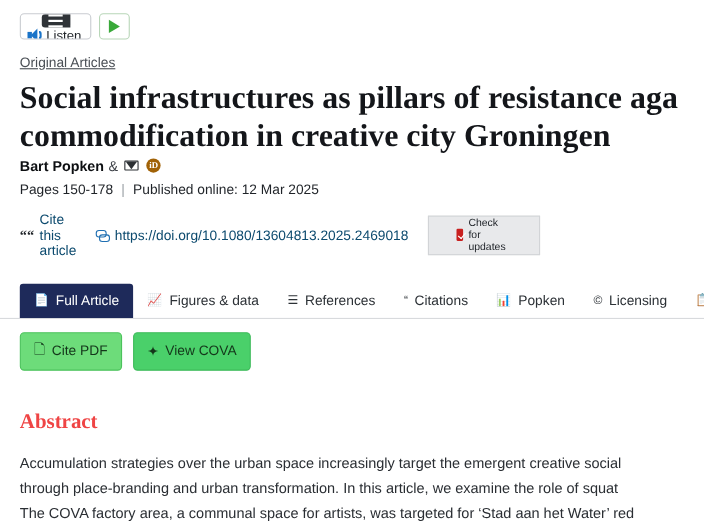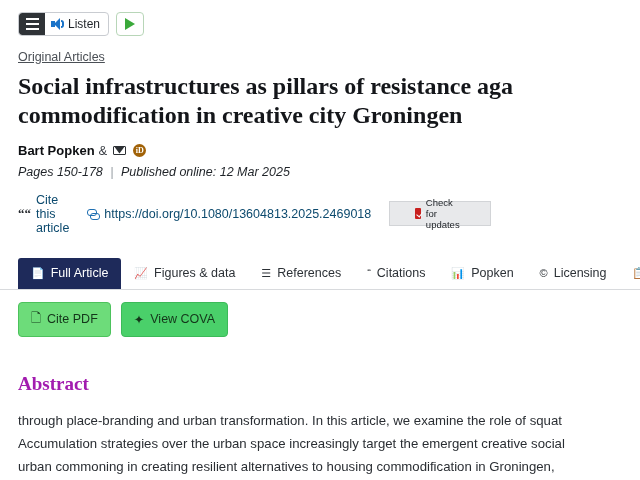--- a/index.html
+++ b/index.html
@@ -25,20 +25,21 @@
     padding-top: 12px;
   }
   .listen-widget {
     display: flex;
     align-items: center;
     border: 1px solid #c9ccd1;
     border-radius: 4px;
     background: #fff;
     height: 24px;
     overflow: hidden;
+    flex-direction: column;
   }
   .listen-menu {
     width: 26px; height: 22px;
     display: flex; flex-direction: column;
     align-items: center; justify-content: center;
     gap: 3px;
     background: #2f3337;
     border-radius: 3px 0 0 3px;
   }
   .listen-menu i {
@@ -94,29 +95,29 @@
   
   .article-type {
     margin-top: 14px;
     font-size: 12.5px;
     color: #4a4f55;
     text-decoration: underline;
   }
   h1.title {
     margin: 8px 0 0 0;
     font-family: "Liberation Serif", serif;
-    font-size: 24px;
+    font-size: 29px;
     line-height: 1.22;
     font-weight: 700;
     color: #14161a;
     white-space: nowrap;
   }
   h1.title .line2 { display: block; white-space: nowrap; }
   .authors {
-    margin-top: 12px;
+    margin-top: 0;
     font-size: 13px;
     color: #0d0f12;
     display: flex; align-items: center; flex-wrap: wrap; gap: 4px;
   }
   .authors a { color: #0d0f12; font-weight: 700; text-decoration: none; }
   .authors .amp { font-weight: 400; color: #3b3f45; }
   .mail {
     display: inline-block;
     width: 13px; height: 9px;
     border: 1.3px solid #2c3034;
@@ -144,21 +145,20 @@
     width: 13px; height: 13px; border-radius: 50%;
     background: #a16207; color: #fff;
     font-size: 8px; font-weight: 700;
     margin-left: 3px;
     font-family: "Liberation Serif", serif;
   }
   .pubinfo {
     margin-top: 7px;
     font-size: 12.5px;
     color: #1f2328;
-    font-style: italic;
   }
   .pubinfo .sep { color: #9aa0a6; margin: 0 4px; }
 
   
   .cite-row {
     margin-top: 14px;
     display: flex;
     align-items: center;
     gap: 18px;
     font-size: 12.5px;
@@ -180,21 +180,21 @@
   .link-icon::after { left: 3px; top: 5px; }
   .crossmark {
     margin-left: auto;
     margin-right: 150px;
     display: flex; align-items: center; gap: 5px;
     background: #e8e9eb;
     border: 1px solid #d2d4d7;
     padding: 3px 25px;
     font-size: 9.5px;
     color: #22262b;
-    height: 25px;
+    height: 36px;
     justify-content: center;
   }
   .cm-box {
     width: 11px; height: 11px;
     background: #c8201f;
     position: relative;
     border-radius: 1px;
   }
   .cm-box::after {
     content: "";
@@ -253,21 +253,21 @@
     background: #4ad06a;
     border: 1px solid #3cba59;
   }
 
   
   h2.abstract-h {
     margin: 36px 0 0 0;
     font-family: "Liberation Serif", serif;
     font-size: 19px;
     font-weight: 700;
-    color: #a21caf;
+    color: #ef4444;
   }
   .abstract-body {
     margin-top: 14px;
     font-size: 13.2px;
     line-height: 1.75;
     color: #2a2e33;
     white-space: nowrap;
   }
   .abstract-body span { display: block; white-space: nowrap; }
 
@@ -372,20 +372,19 @@
       <span>Cite PDF</span>
     </div>
     <div class="btn btn-epub">
       <span>✦</span>
       <span>View COVA</span>
     </div>
   </div>
 
   <h2 class="abstract-h">Abstract</h2>
   <div class="abstract-body">
+    <span>Accumulation strategies over the urban space increasingly target the emergent creative social</span>
     <span>through place-branding and urban transformation. In this article, we examine the role of squat</span>
-    <span>Accumulation strategies over the urban space increasingly target the emergent creative social</span>
-    <span>urban commoning in creating resilient alternatives to housing commodification in Groningen,</span>
     <span>The COVA factory area, a communal space for artists, was targeted for ‘Stad aan het Water’ red</span>
 
   </div>
 
 </div>
 
 </body></html>

